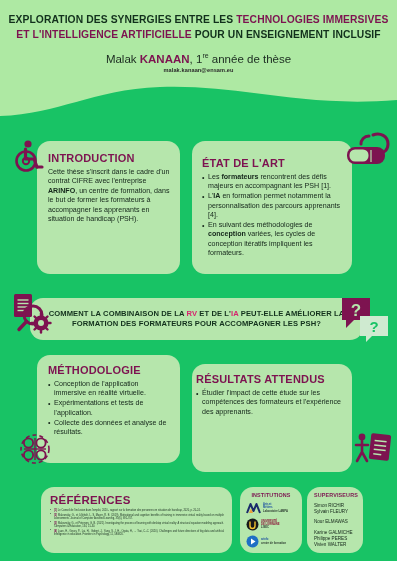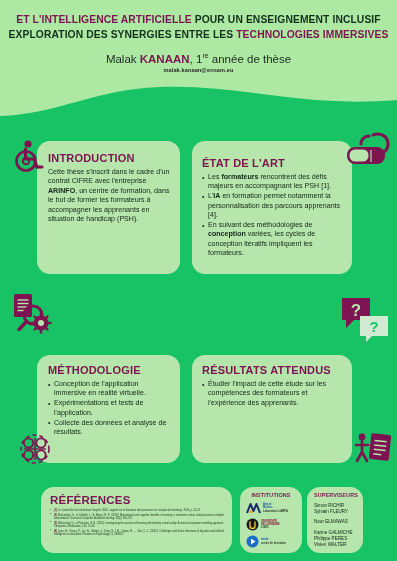--- a/index.html
+++ b/index.html
@@ -90,21 +90,21 @@
     font-size: 7px;
   }
   .card b { color: #14261a; font-weight: bold; }
 
   
   #intro-card  { left: 37px;  top: 141px; width: 143px; height: 133px; padding: 11px 10px 8px 11px; }
   #etat-card   { left: 192px; top: 141px; width: 160px; height: 133px; padding: 16px 9px 8px 10px; }
   #question-card { left: 30px; top: 298px; width: 333px; height: 42px; padding: 8px 14px;
                    display: flex; align-items: center; justify-content: center; }
   #metho-card  { left: 37px;  top: 355px; width: 143px; height: 108px; padding: 9px 9px 24px 11px; }
-  #result-card { left: 192px; top: 355px; width: 160px; height: 108px; padding: 9px 9px 8px 10px; }
+  #result-card { left: 192px; top: 364px; width: 160px; height: 108px; padding: 9px 9px 8px 4px; }
   #refs-card   { left: 41px;  top: 487px; width: 191px; height: 66px; padding: 7px 8px 5px 9px; }
   #inst-card   { left: 240px; top: 487px; width: 62px;  height: 66px; padding: 5px 4px; }
   #sup-card    { left: 307px; top: 487px; width: 56px;  height: 66px; padding: 5px 4px 5px 6px; }
 
   #question-card .qtext {
     font-size: 7.6px;
     font-weight: bold;
     line-height: 10.5px;
     color: #12301c;
     text-align: center;
@@ -182,24 +182,24 @@
 <div class="poster">
 
   <div class="header-bg"></div>
 
   <svg class="wave" viewBox="0 0 397 50" preserveAspectRatio="none">
     <path d="M0,30 C60,28 90,4 160,1 C240,-2 300,22 397,14 L397,50 L0,50 Z" fill="#18c365"></path>
   </svg>
 
   <div class="header-text">
     <div class="title-line">
+      <span>EXPLORATION DES SYNERGIES ENTRE LES </span><span class="hl">TECHNOLOGIES IMMERSIVES</span>
+    </div>
+    <div class="title-line">
       <span class="hl">ET L'INTELLIGENCE ARTIFICIELLE</span><span> POUR UN ENSEIGNEMENT INCLUSIF</span>
-    </div>
-    <div class="title-line">
-      <span>EXPLORATION DES SYNERGIES ENTRE LES </span><span class="hl">TECHNOLOGIES IMMERSIVES</span>
     </div>
     <div class="author">
       <span>Malak </span><b>KANAAN</b><span>, 1</span><sup>re</sup><span> année de thèse</span>
     </div>
     <div class="email">malak.kanaan@ensam.eu</div>
   </div>
 
   <svg class="deco" id="icon-wheelchair" width="34" height="34" viewBox="0 0 34 34">
     <circle cx="16" cy="5" r="3.6" fill="#7d1350"></circle>
     <path d="M13.5,10 L13.5,20 L22,20 L25,28" stroke="#7d1350" stroke-width="3.2" fill="none" stroke-linecap="round" stroke-linejoin="round"></path>
@@ -249,20 +249,23 @@
         <path d="M33,40 L33,42.5"></path>
       <path d="M23.5,33 L26,33"></path>
         <path d="M40,33 L42.5,33"></path>
       <path d="M26.5,26.5 L28.2,28.2"></path>
         <path d="M37.8,37.8 L39.5,39.5"></path>
       <path d="M39.5,26.5 L37.8,28.2"></path>
         <path d="M28.2,37.8 L26.5,39.5"></path>
     </g>
   </svg>
 
+  <div class="card" id="question-card">
+    <div class="qtext"><span>COMMENT LA COMBINAISON DE LA </span><span class="hl2">RV</span><span> ET DE L'</span><span class="hl2">IA</span><span> PEUT-ELLE AMÉLIORER LA FORMATION DES FORMATEURS POUR ACCOMPAGNER LES PSH?</span></div>
+  </div>
 
   <svg class="deco" id="icon-qmark" width="52" height="48" viewBox="0 0 52 48">
     <path d="M2,2 H30 V24 H14 L6,32 V24 H2 Z" fill="#7d1350"></path>
     <text x="16" y="20" font-family="Liberation Sans, sans-serif" font-size="17" font-weight="bold" fill="#b6e6ac" text-anchor="middle">?</text>
     <path d="M20,20 H48 V40 H32 L26,46 V40 H20 Z" fill="#cfead0"></path>
     <text x="34" y="36" font-family="Liberation Sans, sans-serif" font-size="15" font-weight="bold" fill="#18c365" text-anchor="middle">?</text>
   </svg>
 
   <div class="card" id="metho-card">
     <h2>MÉTHODOLOGIE</h2>

